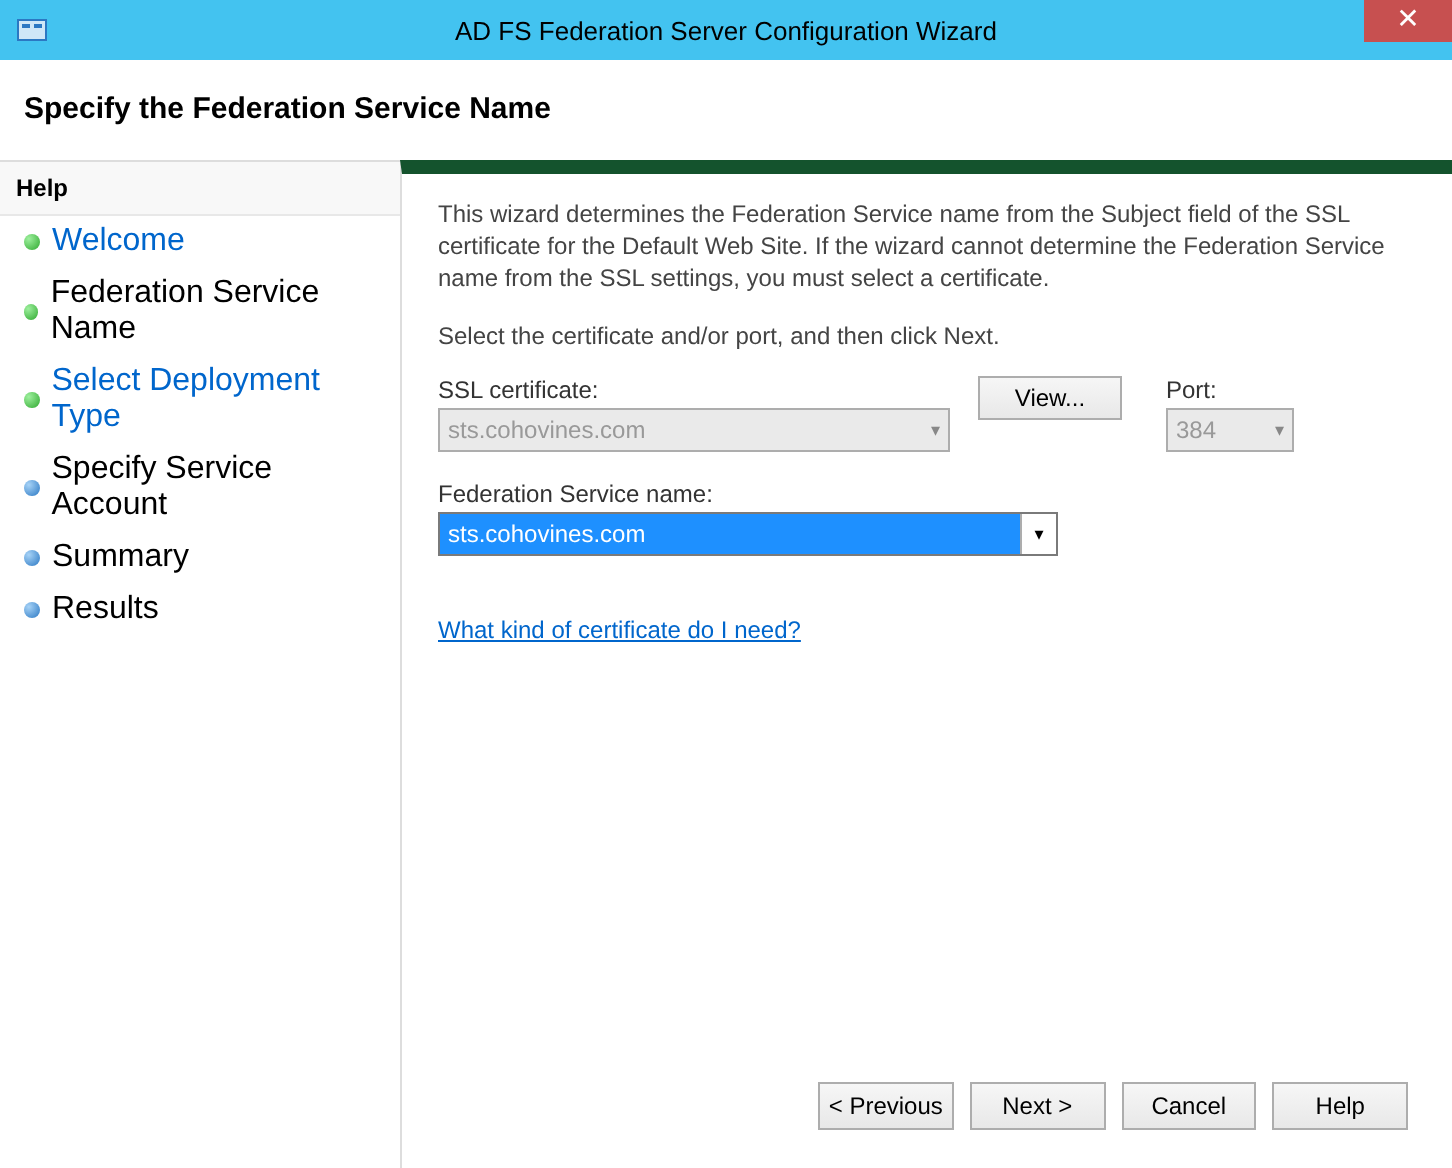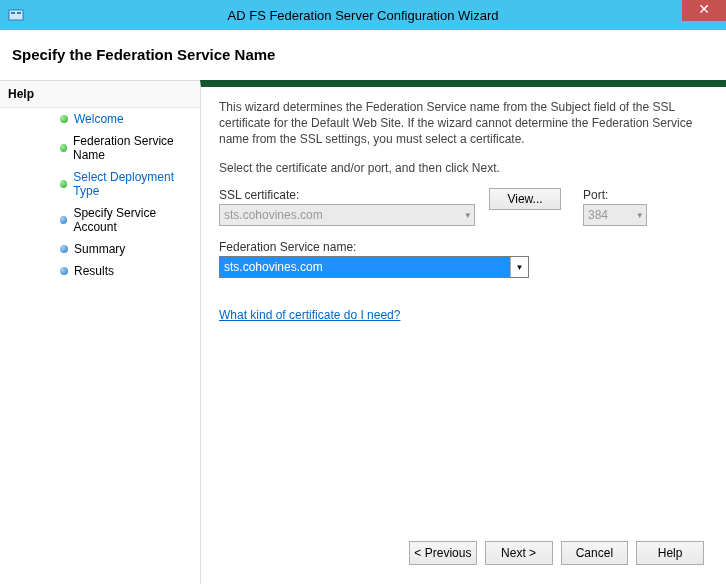--- a/index.html
+++ b/index.html
@@ -66,22 +66,21 @@
     background:#f8f8f8;
     border-bottom:1px solid #e8e8e8;
     font-size:12px;
   }
   .sidebar-item {
     padding: 4px 8px 4px 12px;
     display:flex;
     align-items:center;
     gap:6px;
     cursor:pointer;
-    font-size:12px;
-    margin-left:48px;
+    font-size:16px;
   }
   .bullet {
     width:8px; height:8px; border-radius:50%;
     display:inline-block;
   }
   .b-green { background:radial-gradient(circle at 30% 30%, #9ef09e, #2fa82f); }
   .b-blue { background:radial-gradient(circle at 30% 30%, #a7d3f7, #2b78c3); }
   .link-blue { color:#0066cc; }
   .link-black { color:#000; }
   .content {

